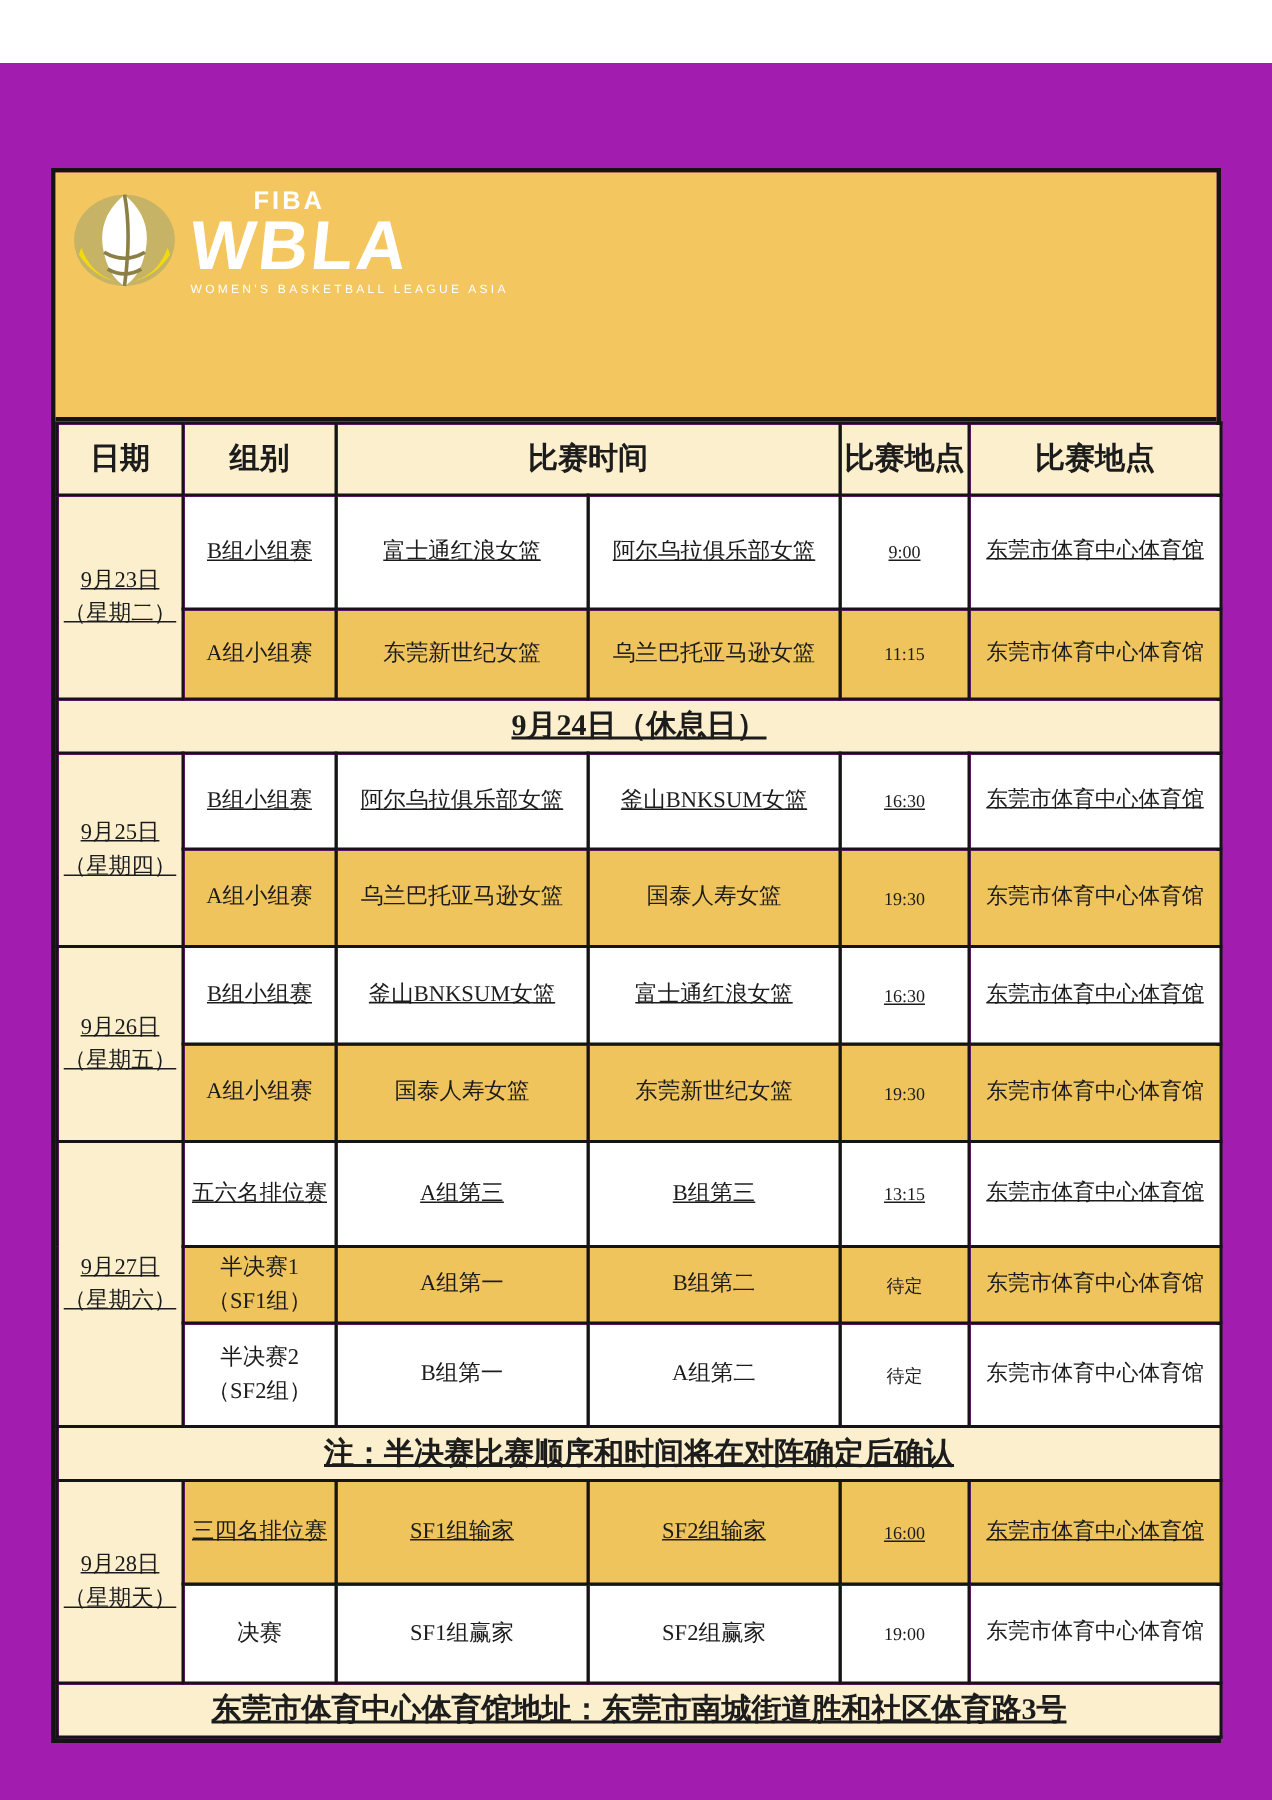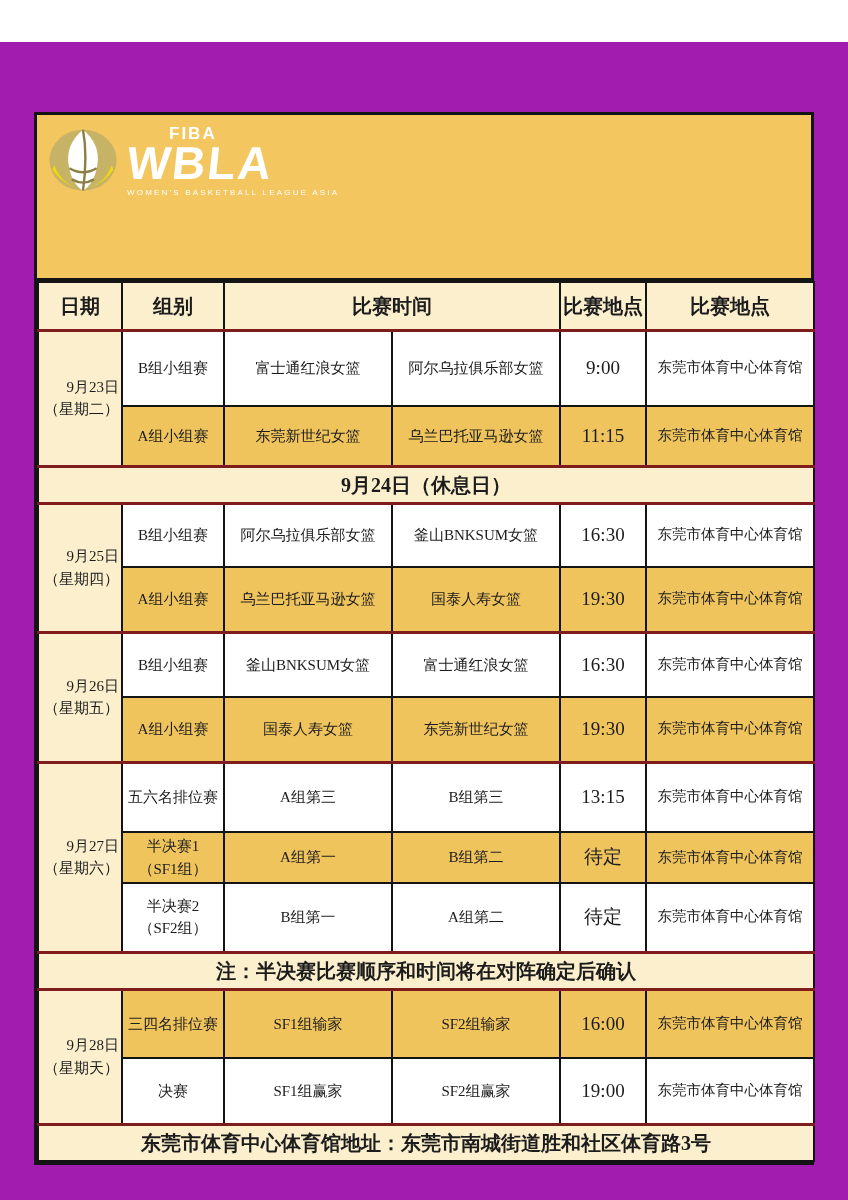--- a/index.html
+++ b/index.html
@@ -35,28 +35,28 @@
   }
   
   table { border-collapse:collapse; width:100%; table-layout:fixed; }
   th,td {
     border:2px solid #141414;
     text-align:center; vertical-align:middle;
     font-size:15px; line-height:1.5; padding:2px;
     overflow:hidden;
   }
   thead th { background:#FBEFCD; font-size:20px; font-weight:bold; height:48px; }
-  .cream { background:#FBEFCD;text-align:right; }
+  .cream { background:#FBEFCD; }
   .gold  { background:#F0C45C; }
   .white { background:#ffffff; }
   .pre   { white-space:pre-line; }
   .full-row td { background:#FBEFCD; font-weight:bold; font-size:20px; }
-  .thick-top td, .thick-top th { border-top:3px solid #7f1d1d; }
+  .thick-top td, .thick-top th { border-top:1px solid #7f1d1d;text-decoration:underline; }
   .venue-cell { font-size:14.5px; }
-  .time-cell { font-size:19px; }
+  .time-cell { font-size:12px; }
 </style>
 </head>
 <body>
 
 <div class="page">
   <div class="sheet">
 
     <div class="banner">
       <div class="logo">
         <svg class="logo-ball" viewBox="0 0 100 94">

